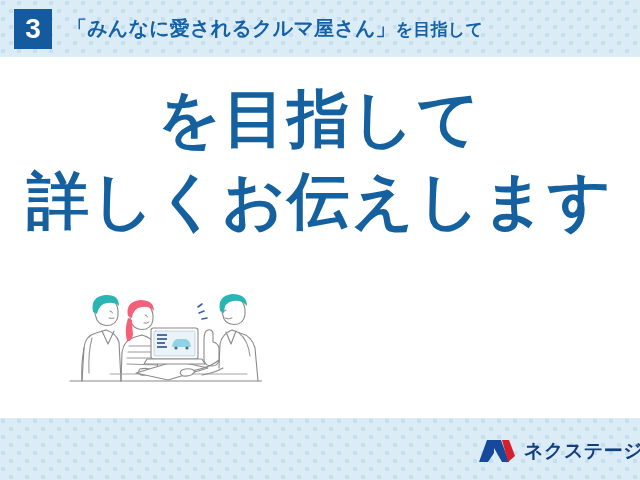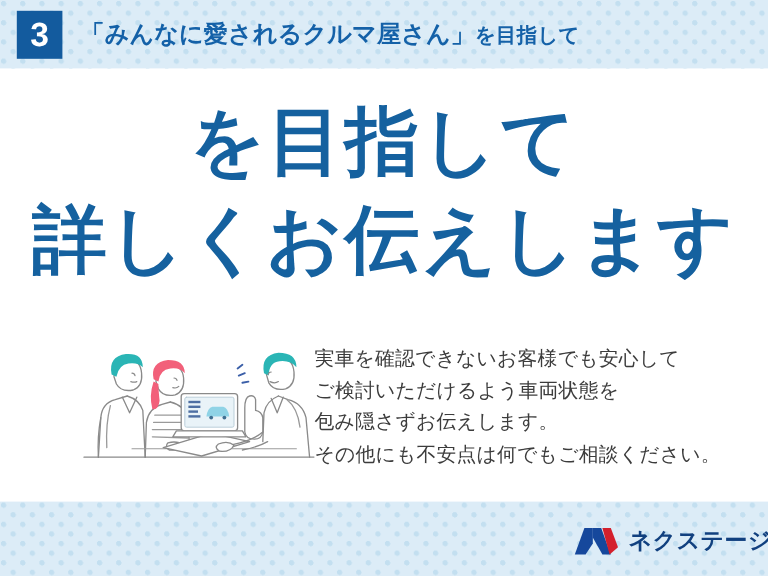--- a/index.html
+++ b/index.html
@@ -236,26 +236,20 @@
         <path d="M161 90 Q152 95 140 97" stroke="#8a8a8a"></path>
         <path d="M120 92 q8 -3 13 1 q-3 6 -12 5 q-5 -3 -1 -6 Z" fill="#ffffff" stroke="#8a8a8a"></path>
 
         <path d="M136 29 L140 26" stroke="#3b5fa8" stroke-width="1.6"></path>
         <path d="M137 35 L142 33" stroke="#3b5fa8" stroke-width="1.6"></path>
         <path d="M140 41 L145 40" stroke="#3b5fa8" stroke-width="1.6"></path>
       </g>
     </svg>
   </div>
 
-  <div id="body-copy">
-    <span class="copy-line">実車を確認できないお客様でも安心して</span>
-    <span class="copy-line">ご検討いただけるよう車両状態を</span>
-    <span class="copy-line">包み隠さずお伝えします。</span>
-    <span class="copy-line">その他にも不安点は何でもご相談ください。</span>
-  </div>
 
   <div id="bottom-band" class="dot-band"></div>
 
   <div id="logo">
     <svg id="logo-mark" viewBox="0 0 38 26" xmlns="http://www.w3.org/2000/svg">
       <path d="M1 24 L9 2 L16 2 L16 15 L10 24 Z" fill="#16489c"></path>
       <path d="M16 2 L23 2 L31 24 L24 24 L16 10 Z" fill="#16489c"></path>
       <path d="M24 2 L31 2 L37 18 L30 24 Z" fill="#d4202c"></path>
     </svg>
     <div id="logo-text">ネクステージ</div>

